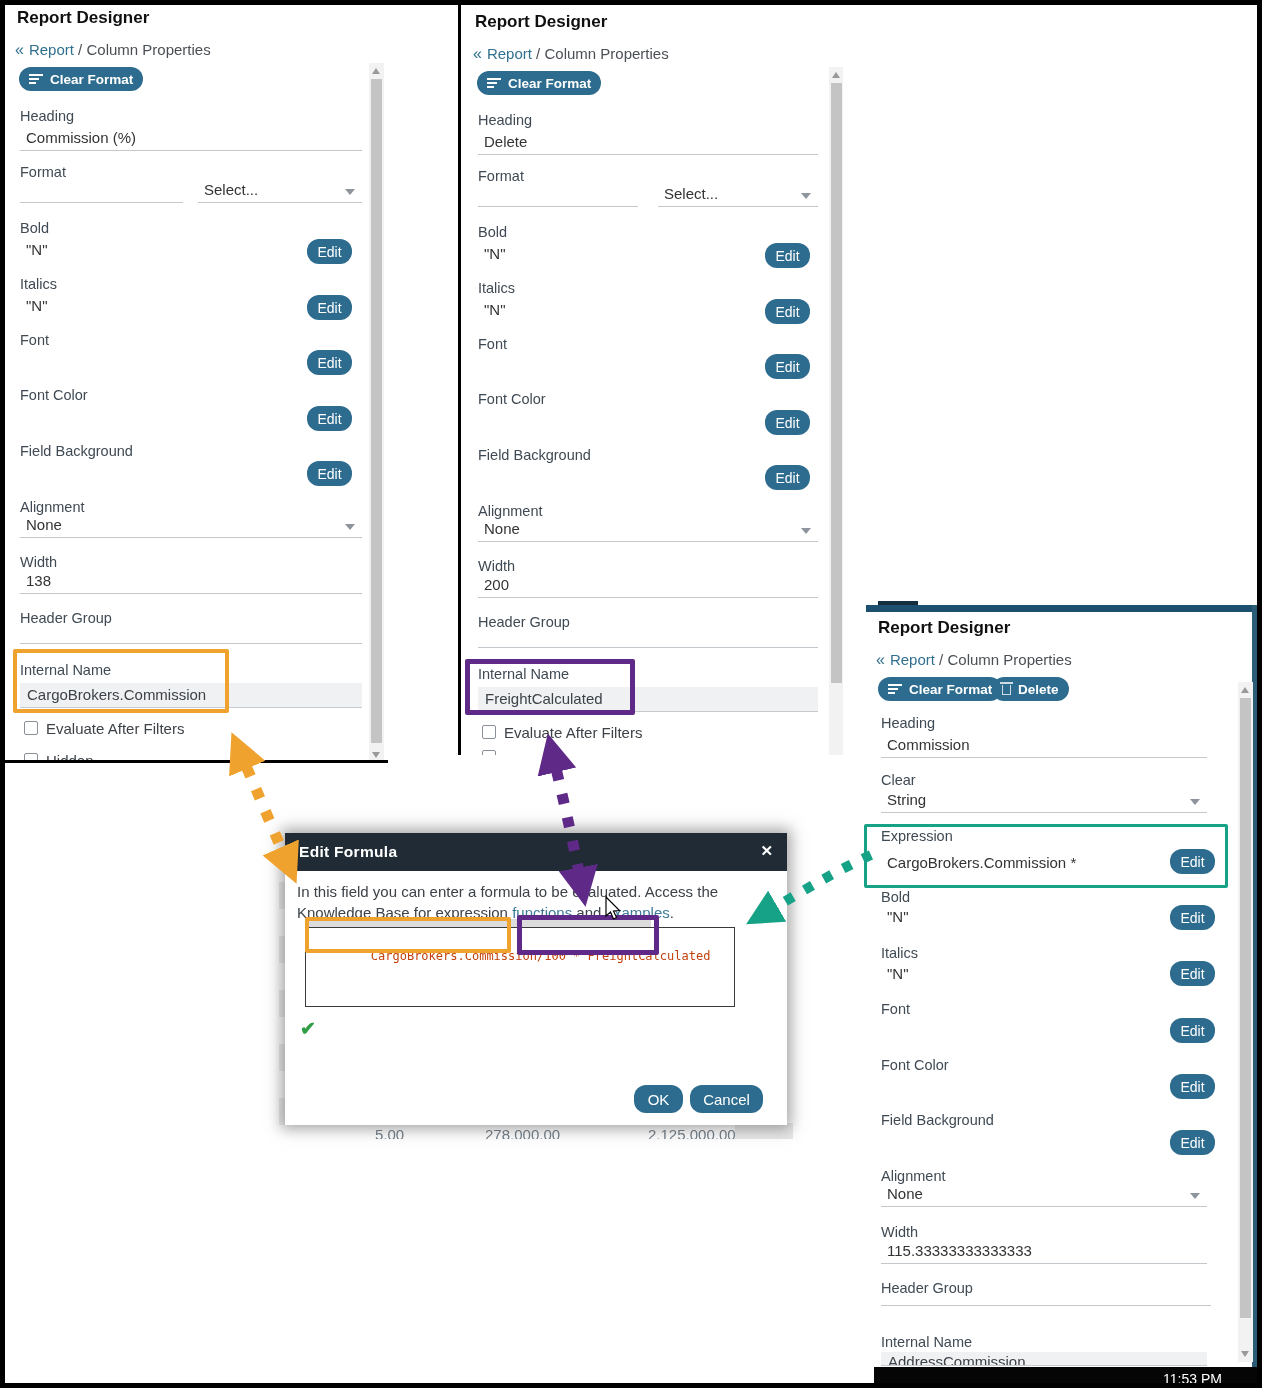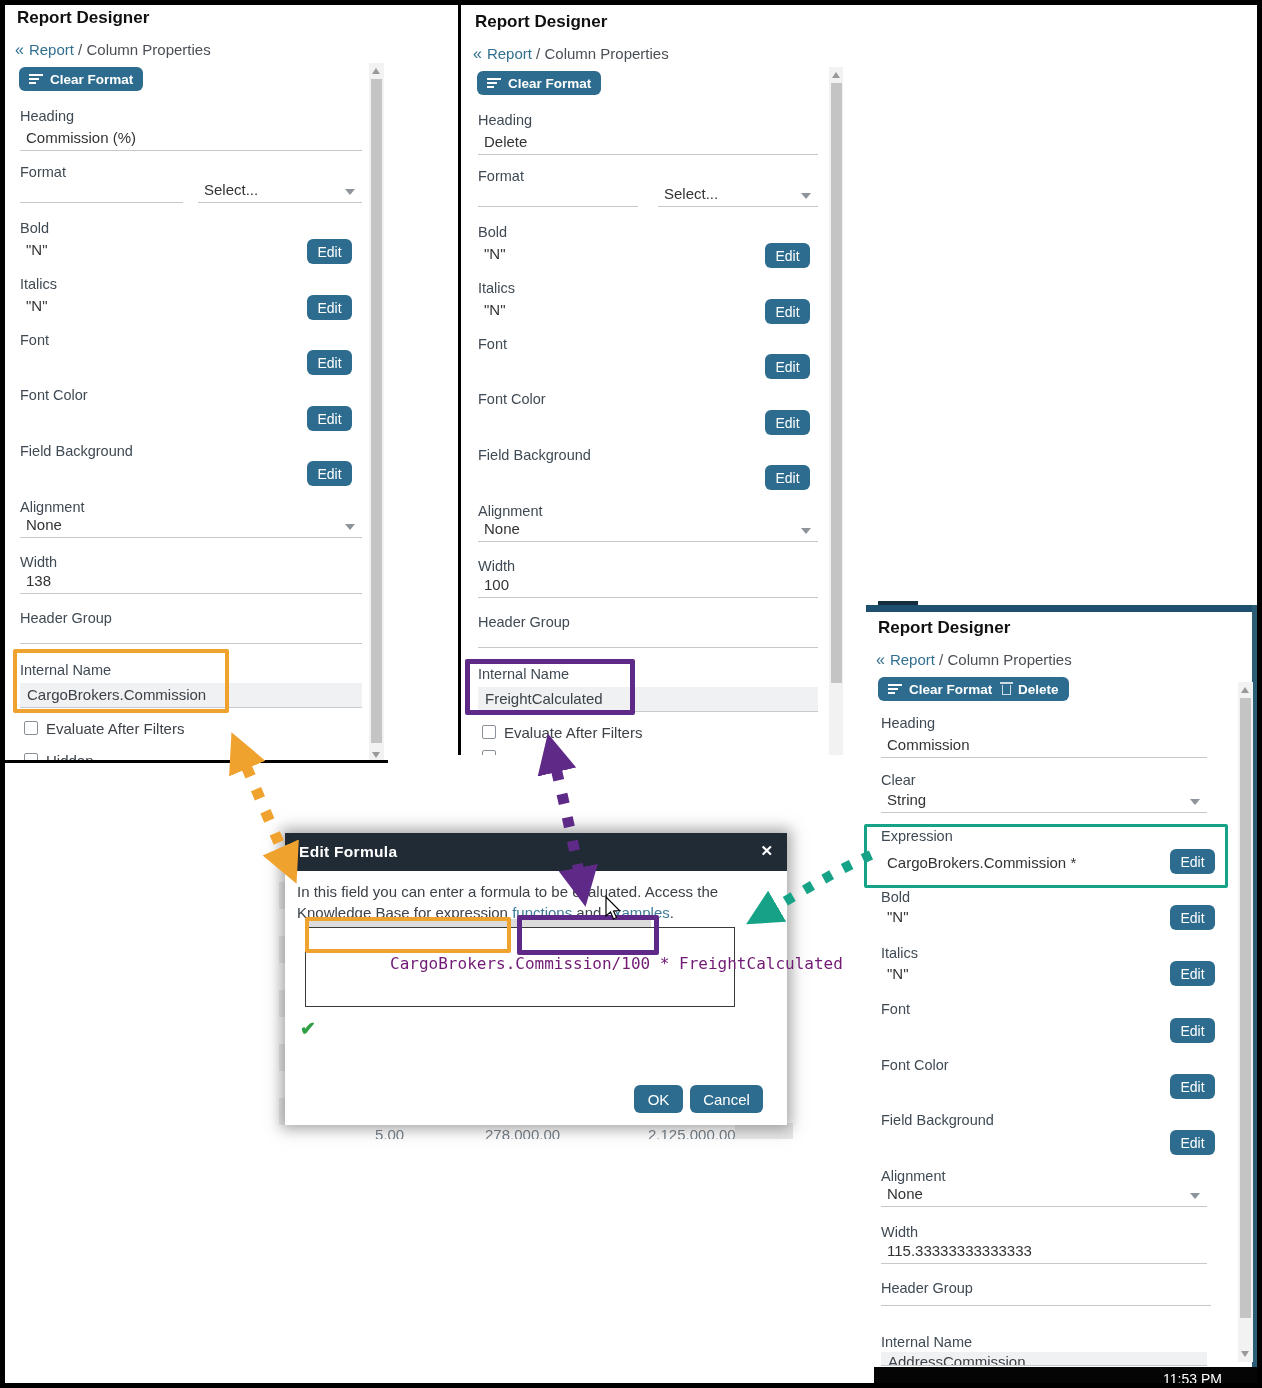--- a/index.html
+++ b/index.html
@@ -20,21 +20,21 @@
          border-bottom:1px solid #c3c8cd; }
   .noline { border-bottom:none; }
   .grayfield { background:#eff1f2; border-bottom:1px solid #c6cbd0; font-size:15px;
                color:#3c4248; padding:3px 0 0 7px; }
   .caret { position:absolute; right:7px; top:8px; width:0; height:0;
            border-left:5px solid transparent; border-right:5px solid transparent;
            border-top:6px solid #8d949b; }
 
   
   .btn { display:inline-flex; align-items:center; justify-content:center;
-         background:#2d6c8e; color:#fff; border:none; border-radius:6px;
+         background:#2d6c8e; color:#fff; border:none; border-radius:12px;
          font-family:"Liberation Sans",sans-serif; font-size:13.5px; font-weight:700;
          cursor:pointer; }
   .btn.edit { width:45px; height:25px; font-weight:400; font-size:14px; }
   .btn.wide { height:24px; padding:0 10px; }
   .cf-icon { display:inline-flex; flex-direction:column; gap:2px; margin-right:7px;
              align-items:flex-start; }
   .cf-icon i { display:block; height:2px; background:#fff; }
   .cf-icon i:nth-child(1){ width:14px; } .cf-icon i:nth-child(2){ width:10px; }
   .cf-icon i:nth-child(3){ width:7px; }
   .trash { position:relative; width:9px; height:10px; border:1px solid #cfdbe2;
@@ -64,21 +64,21 @@
   
   .dialog { position:absolute; background:#fff; box-shadow:0 0 14px 4px rgba(90,90,90,.55); }
   .dlg-head { position:absolute; left:0; top:0; right:0; height:38px; background:#212b35; }
   .dlg-title { position:absolute; left:14px; top:10px; color:#fff; font-size:15.5px;
                font-weight:700; letter-spacing:.3px; }
   .dlg-x { position:absolute; right:14px; top:9px; color:#fff; font-size:15px;
            font-weight:700; cursor:pointer; }
   .dlg-desc { font-size:15px; line-height:21px; color:#3c4248; }
   .dlg-desc a { color:#3d7a99; text-decoration:none; cursor:pointer; }
   .formula-box { border:1px solid #3a3a3a; background:#fff; }
-  .formula { font-family:"DejaVu Sans Mono", monospace; font-size:16px; color:#701a75;
+  .formula { font-family:"DejaVu Sans Mono", monospace; font-size:12px; color:#c2410c;
              white-space:pre; }
   .valid { color:#2f9e44; font-size:19px; font-weight:700; }
 
   
   svg.arrows { position:absolute; left:0; top:0; pointer-events:none; }
   .arr-o { stroke:#f0a22e; } .arr-p { stroke:#5f2a87; } .arr-t { stroke:#16a286; }
   .ah-o { fill:#f0a22e; } .ah-p { fill:#5f2a87; } .ah-t { fill:#16a286; }
 
   
   .rows-sliver { background:repeating-linear-gradient(180deg,#ffffff 0 27px,#ececec 27px 54px); }
@@ -204,21 +204,21 @@
     <div class="lab abs" style="left:17px;top:442px">Field Background</div>
     <button class="btn edit abs" style="left:304px;top:460px">Edit</button>
 
     <div class="lab abs" style="left:17px;top:498px">Alignment</div>
     <div class="val abs" style="left:17px;top:515px;width:340px">
       <span>None</span>
       <i class="caret"></i>
     </div>
 
     <div class="lab abs" style="left:17px;top:553px">Width</div>
-    <div class="val abs" style="left:17px;top:571px;width:340px">100</div>
+    <div class="val abs" style="left:17px;top:571px;width:340px">200</div>
 
     <div class="lab abs" style="left:17px;top:609px">Header Group</div>
     <div class="val abs" style="left:17px;top:621px;width:340px"></div>
 
     <div class="lab abs" style="left:17px;top:661px">Internal Name</div>
     <div class="grayfield abs" style="left:17px;top:682px;width:340px;height:25px">FreightCalculated</div>
     <div class="hl purple" style="left:4px;top:654px;width:170px;height:56px"></div>
 
     <span class="cb abs" style="left:21px;top:720px"></span>
     <span class="cblab abs" style="left:43px;top:719px">Evaluate After Filters</span>

